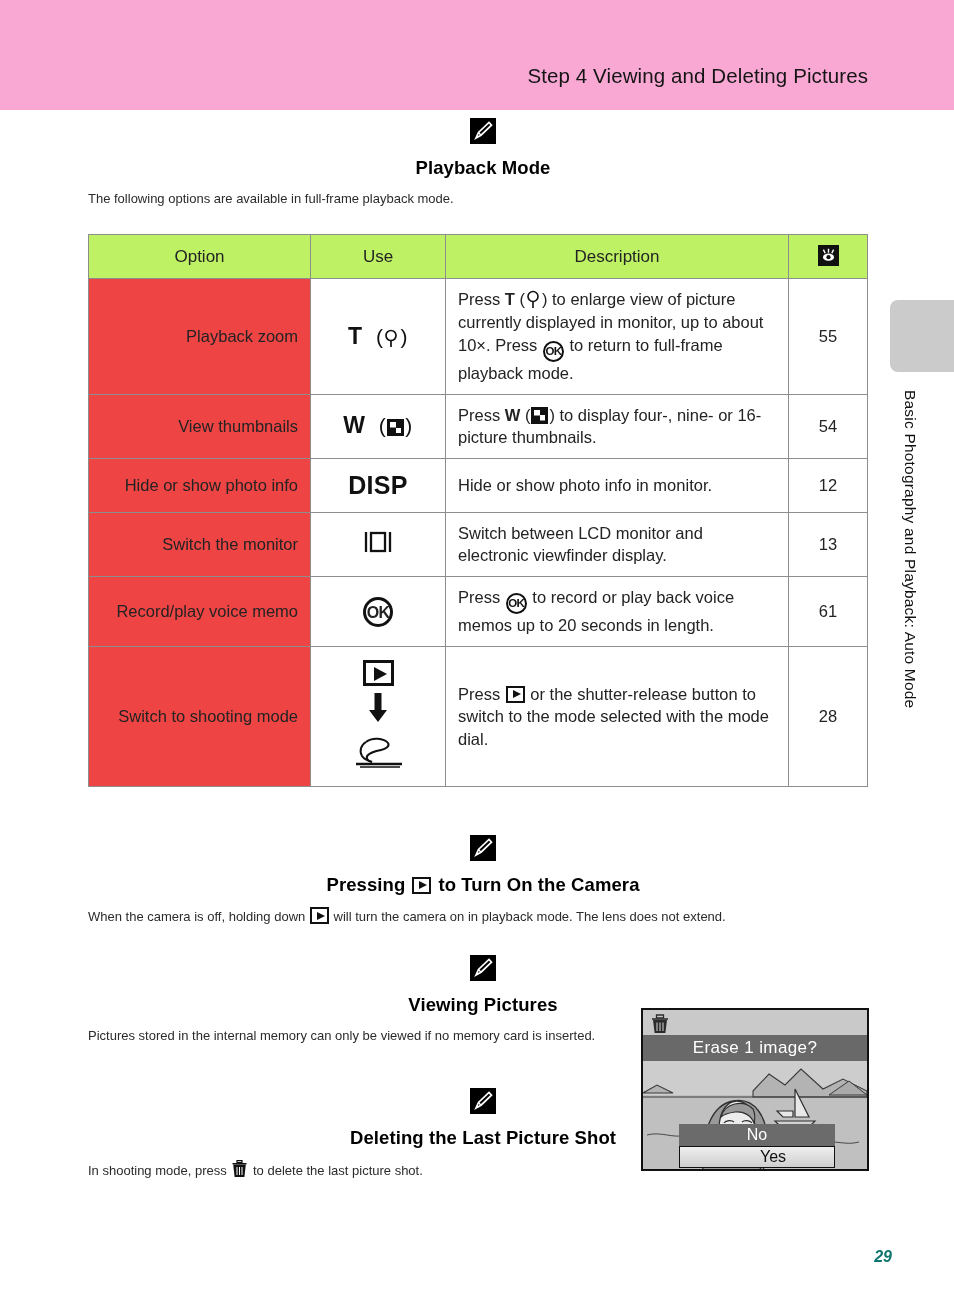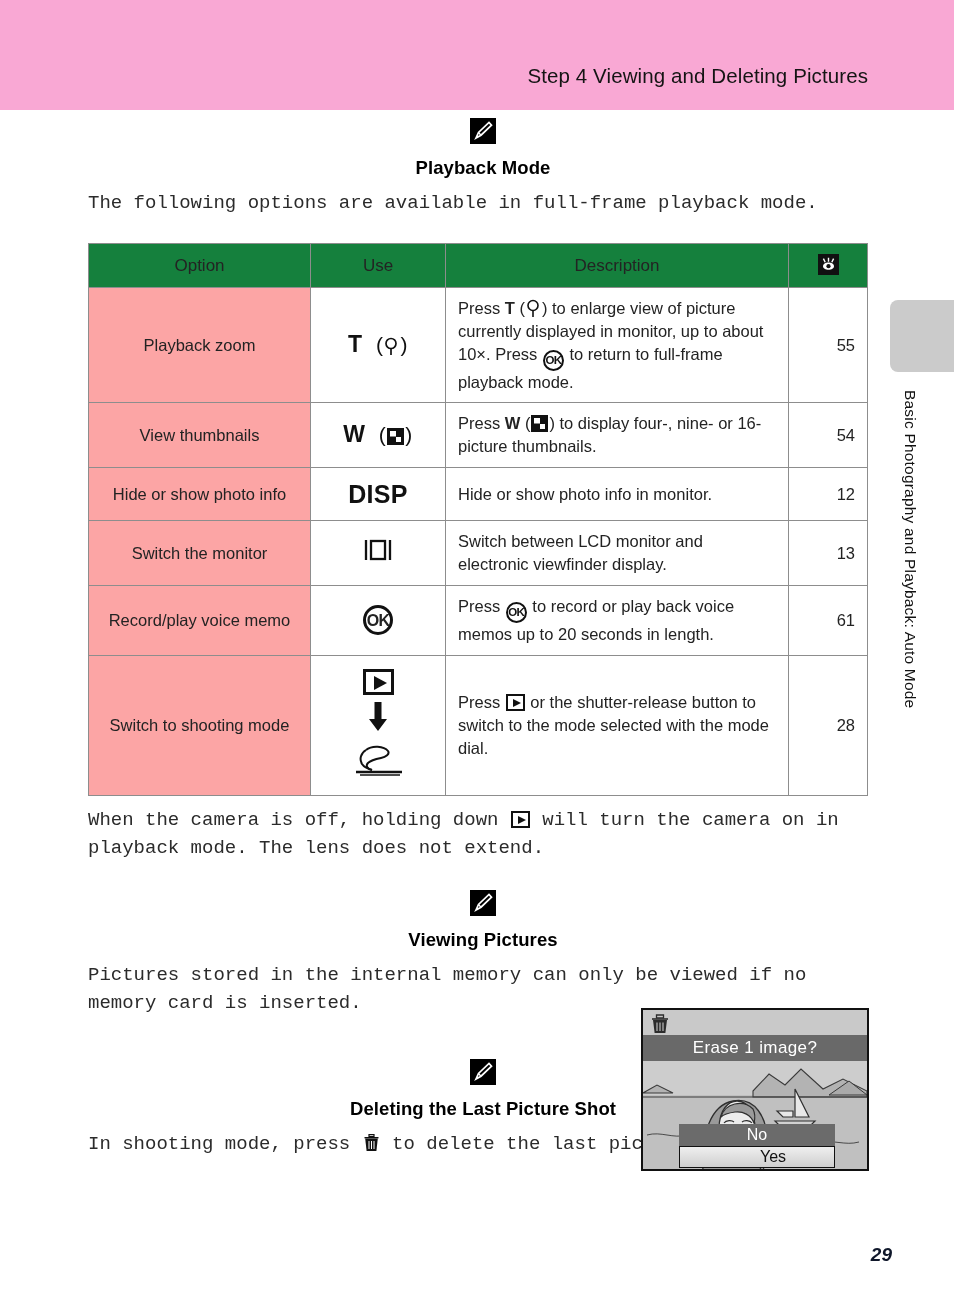--- a/index.html
+++ b/index.html
@@ -80,25 +80,24 @@
   .note-title {
     font-size: 18.5px;
     font-weight: bold;
     color: #000;
     letter-spacing: .1px;
     display: flex;
     align-items: center;
     gap: 6px;
   }
   .note-body {
-    font-size: 19px;
+    font-size: 13px;
     color: #2b2b2b;
     line-height: 1.45;
     margin-top: 11px;
-    font-family: Liberation Mono, monospace;
   }
 
   
   .g-play {
     display: inline-block;
     width: 19px; height: 17px;
     border: 2.2px solid #111;
     position: relative;
     vertical-align: -3px;
     box-sizing: border-box;
@@ -175,44 +174,44 @@
   table.spec td, table.spec th {
     border: 1.6px solid #8d8d8d;
     padding: 9px 12px;
     font-weight: normal;
     font-size: 16.5px;
     color: #232323;
     line-height: 1.38;
     vertical-align: middle;
   }
   table.spec thead th {
-    background: #15803d;
+    background: #bef264;
     text-align: center;
     padding: 10px 8px;
     font-size: 17px;
   }
   .col-option  { width: 222px; }
   .col-use     { width: 135px; }
   .col-desc    { width: 343px; }
   .col-page    { width: 79px; }
 
   td.cell-option {
-    background: #fca5a5;
-    text-align: center;
+    background: #ef4444;
+    text-align: right;
   }
   td.cell-use {
     text-align: center;
     background: #ffffff;
   }
   td.cell-desc {
     text-align: left;
     background: #ffffff;
   }
   td.cell-page {
-    text-align: right;
+    text-align: center;
     background: #ffffff;
     font-size: 17px;
   }
 
   .use-tw {
     font-size: 23px;
     font-weight: bold;
     color: #111;
     letter-spacing: .5px;
     white-space: nowrap;
@@ -322,24 +321,24 @@
     line-height:20px;
     box-sizing:border-box;
     padding-left:32px;
   }
 
   
   #page-number {
     position:absolute;
     right: 62px;
     bottom: 48px;
-    font-size: 19px;
+    font-size: 16px;
     font-weight: bold;
     font-style: italic;
-    color:#0f172a;
+    color:#0f766e;
   }
 </style>
 </head>
 <body>
 
 <div id="header-band">
   <div id="header-title">Step 4 Viewing and Deleting Pictures</div>
 </div>
 
 <div id="side-tab-thumb"></div>
@@ -476,20 +475,33 @@
           </span>
         </td>
         <td class="cell-desc">
           Press <span class="g-play"></span> or the shutter-release button to switch to the mode selected with the mode dial.
         </td>
         <td class="cell-page">28</td>
       </tr>
     </tbody>
   </table>
 
+  <div class="note-head" style="margin-top:48px;">
+    <span class="pencil-icon">
+      <svg width="26" height="26" viewBox="0 0 26 26">
+        <path d="M6 20 L8.5 14.5 L19 4.5 L21.5 7.2 L11 17.2 Z" fill="none" stroke="#fff" stroke-width="1.7"></path>
+        <path d="M8.5 14.5 L11 17.2" stroke="#fff" stroke-width="1.4"></path>
+      </svg>
+    </span>
+    <span class="note-title">
+      <span>Pressing</span>
+      <span class="g-play"></span>
+      <span>to Turn On the Camera</span>
+    </span>
+  </div>
   <div class="note-body">
     <span>When the camera is off, holding down</span>
     <span class="g-play"></span>
     <span>will turn the camera on in playback mode. The lens does not extend.</span>
   </div>
 
   <div class="note-head" style="margin-top:28px;">
     <span class="pencil-icon">
       <svg width="26" height="26" viewBox="0 0 26 26">
         <path d="M6 20 L8.5 14.5 L19 4.5 L21.5 7.2 L11 17.2 Z" fill="none" stroke="#fff" stroke-width="1.7"></path>

